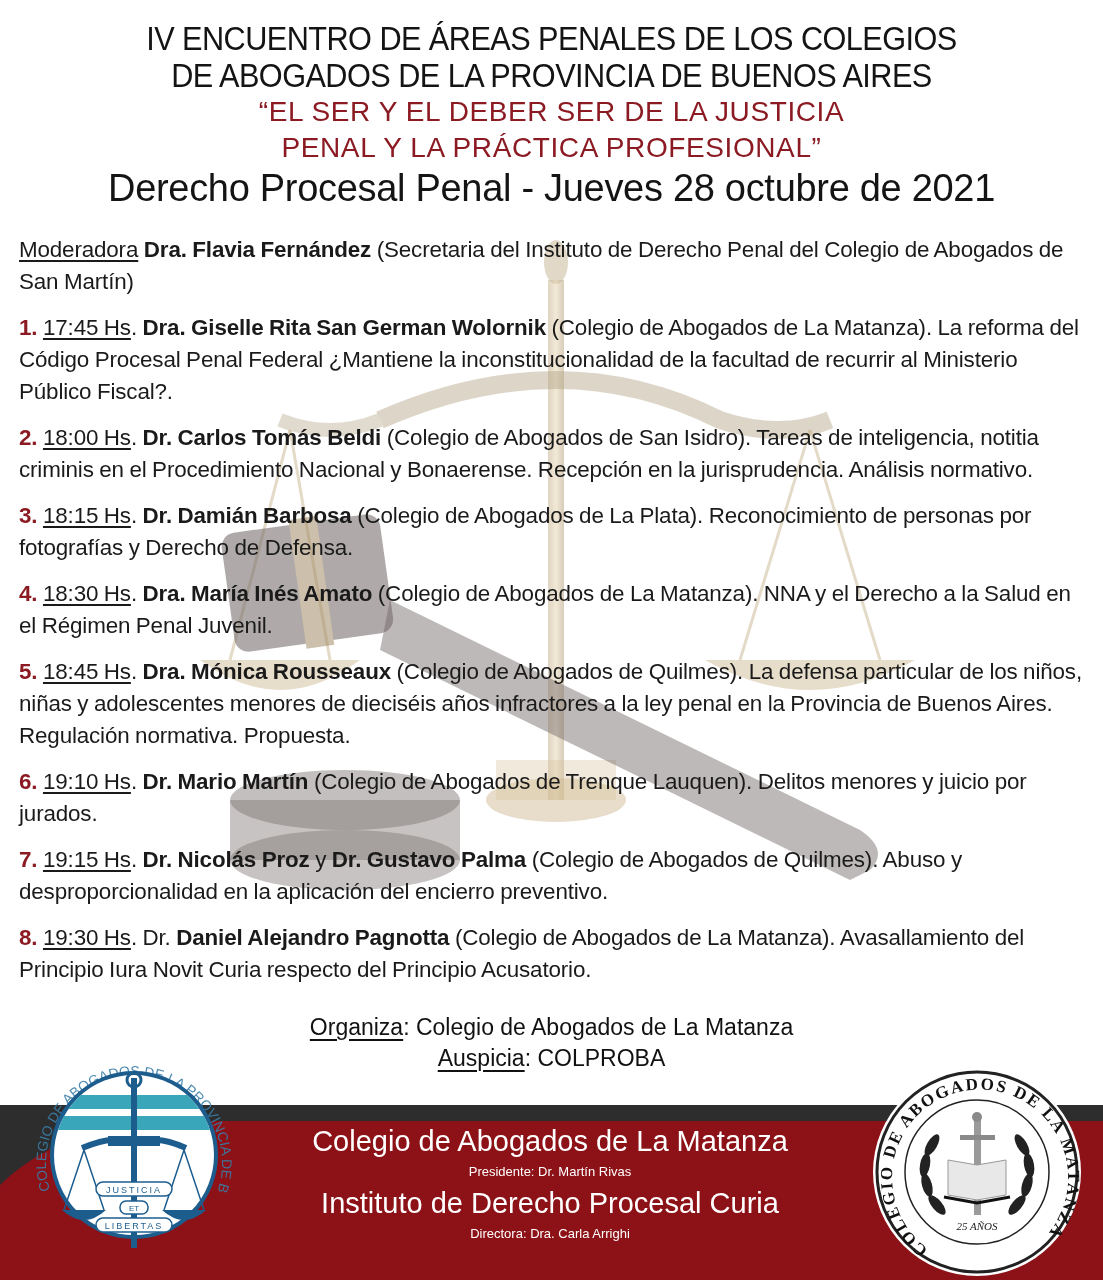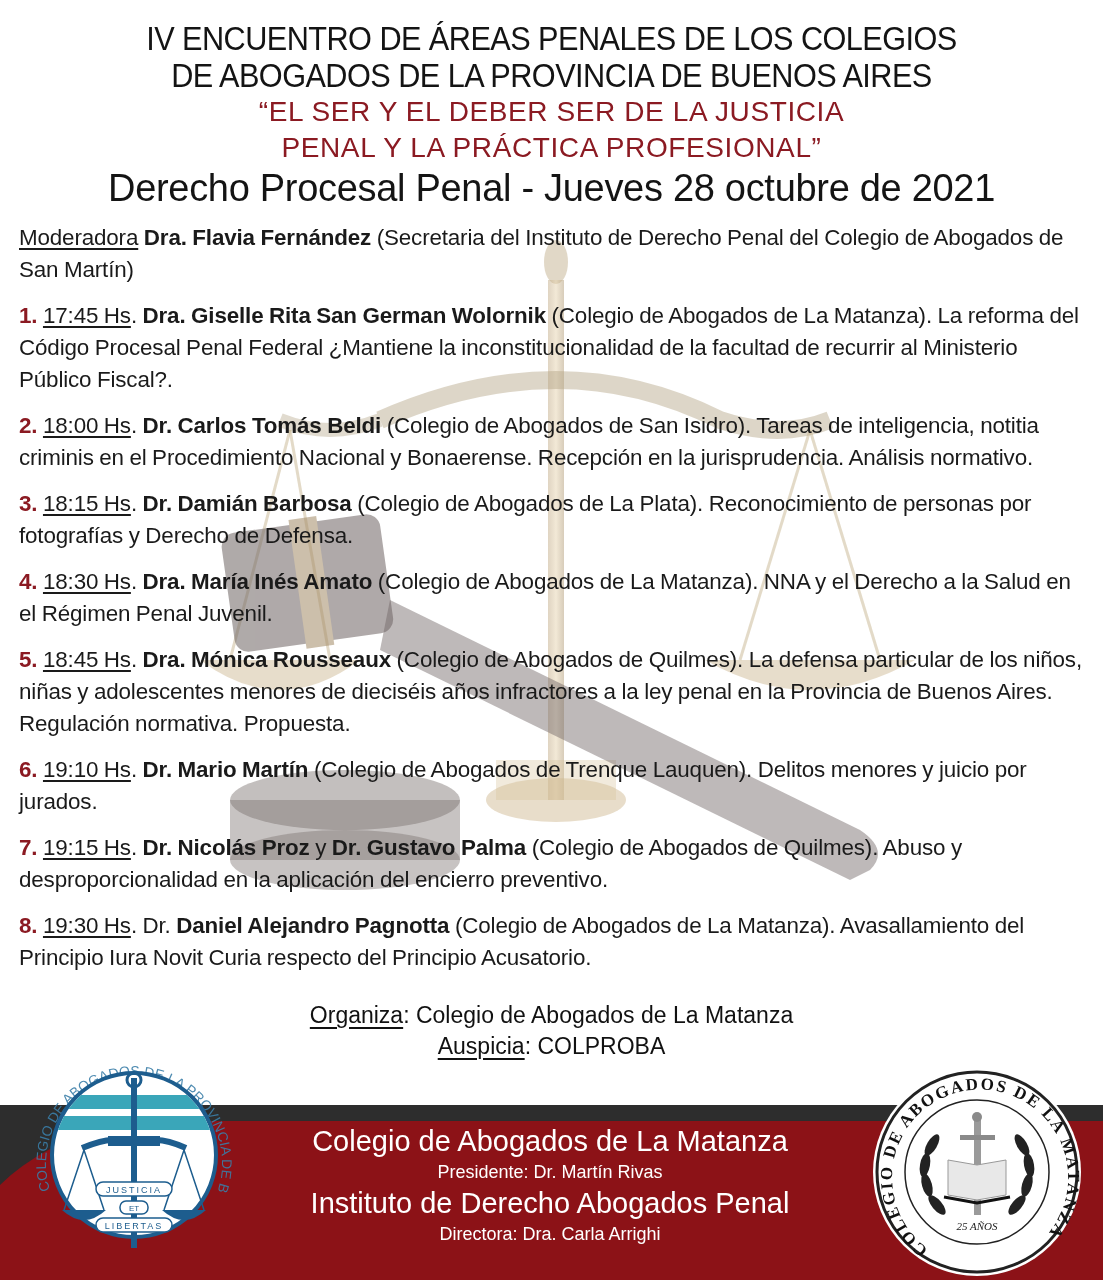--- a/index.html
+++ b/index.html
@@ -22,36 +22,36 @@
     font-size: 28px; line-height: 36px; color: #8b1a22;
     letter-spacing: 0.6px; margin: 0;
   }
   .h-date {
     font-size: 38px; line-height: 40px; color: #141414; margin: 2px 0 0 0;
     font-weight: normal; letter-spacing: -0.3px;
   }
   .program { padding: 14px 19px 0 19px; }
   .para {
     font-size: 22.4px; line-height: 32px; color: #1a1a1a;
-    margin: 0 0 14px 0; letter-spacing: -0.15px; word-spacing: -0.5px;
+    margin: 12px 0 14px 0; letter-spacing: -0.15px; word-spacing: -0.5px;
   }
   .para .num { color: #8b1a22; font-weight: bold; }
   .para .time { text-decoration: underline; text-underline-offset: 3px; }
   .para .name { font-weight: bold; }
   .para .u { text-decoration: underline; text-underline-offset: 3px; }
   .org {
     text-align: center; font-size: 23px; line-height: 31px; margin-top: 26px;
     position: relative; z-index: 3;
   }
   .org .u { text-decoration: underline; text-underline-offset: 4px; }
   .banner { position: absolute; left: 0; top: 1105px; width: 1103px; height: 175px; z-index: 2; }
   .banner-svg { position: absolute; left: 0; top: 0; }
   .banner-text { position: absolute; left: 250px; top: 18px; width: 600px; text-align: center; color: #fff; }
   .b-big { font-size: 29px; line-height: 36px; }
-  .b-small { font-size: 18px; line-height: 26px; }
+  .b-small { font-size: 13px; line-height: 26px; }
   .logo-left { position: absolute; left: 22px; top: 1040px; z-index: 4; }
   .logo-right { position: absolute; left: 870px; top: 1065px; z-index: 4; }
 </style>
 </head>
 <body>
 
 <svg class="bg-art" viewBox="0 0 1103 1100" width="1103" height="1100">
   <defs>
     <linearGradient id="gold" x1="0" x2="1">
       <stop offset="0" stop-color="#b9a078" stop-opacity="0.45"></stop>
@@ -168,21 +168,21 @@
 
 <div class="banner">
   <svg class="banner-svg" width="1103" height="175" viewBox="0 0 1103 175">
     <rect x="0" y="0" width="1103" height="175" fill="#8c1217"></rect>
     <rect x="0" y="0" width="1103" height="16" fill="#2d2d2d"></rect>
     <path d="M 0 0 L 330 0 L 330 16 L 120 16 Q 40 40 0 80 Z" fill="#2d2d2d"></path>
   </svg>
   <div class="banner-text">
     <div class="b-big">Colegio de Abogados de La Matanza</div>
     <div class="b-small">Presidente: Dr. Martín Rivas</div>
-    <div class="b-big">Instituto de Derecho Abogados Penal</div>
+    <div class="b-big">Instituto de Derecho Procesal Curia</div>
     <div class="b-small">Directora: Dra. Carla Arrighi</div>
   </div>
 </div>
 
 <svg class="logo-left" width="220" height="230" viewBox="0 0 220 230">
   <defs>
     <path id="ringL" d="M 28 150 A 88 88 0 1 1 196 150"></path>
     <clipPath id="innerClip">
         <circle cx="112" cy="115" r="80"></circle>
       </clipPath>

